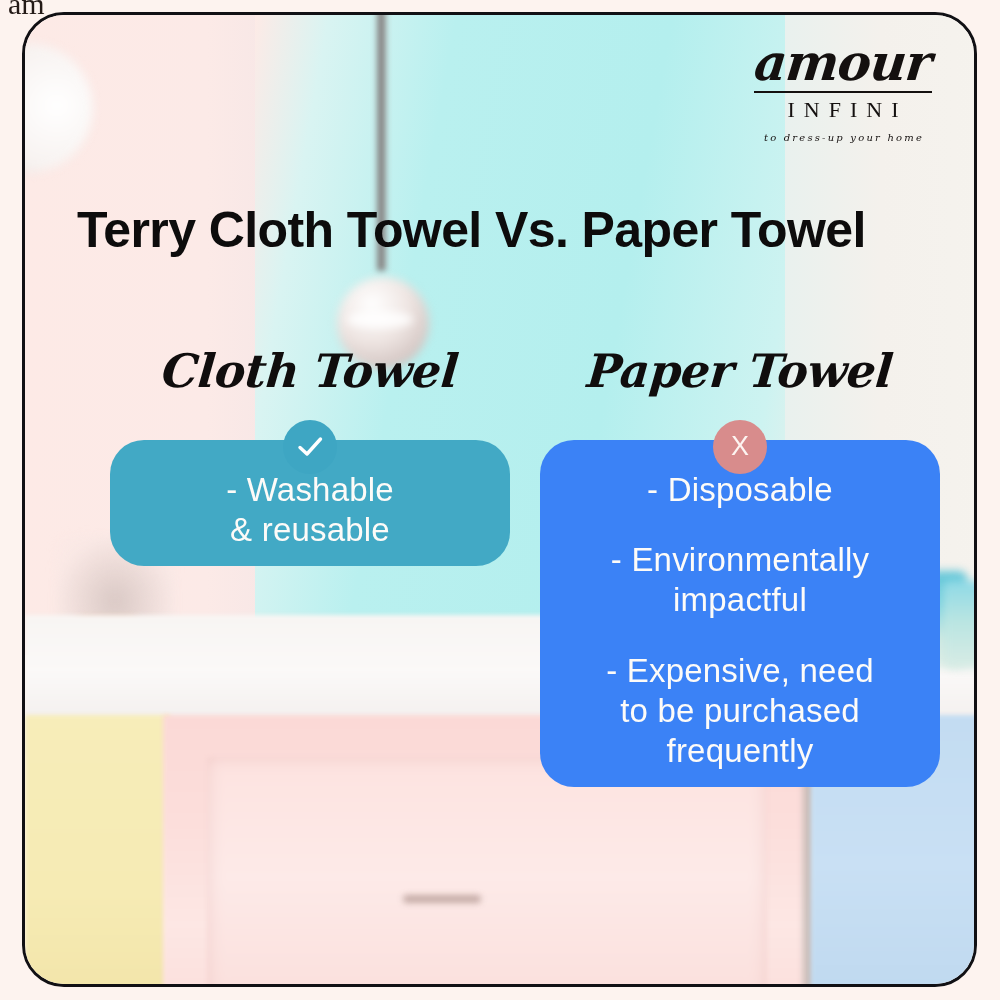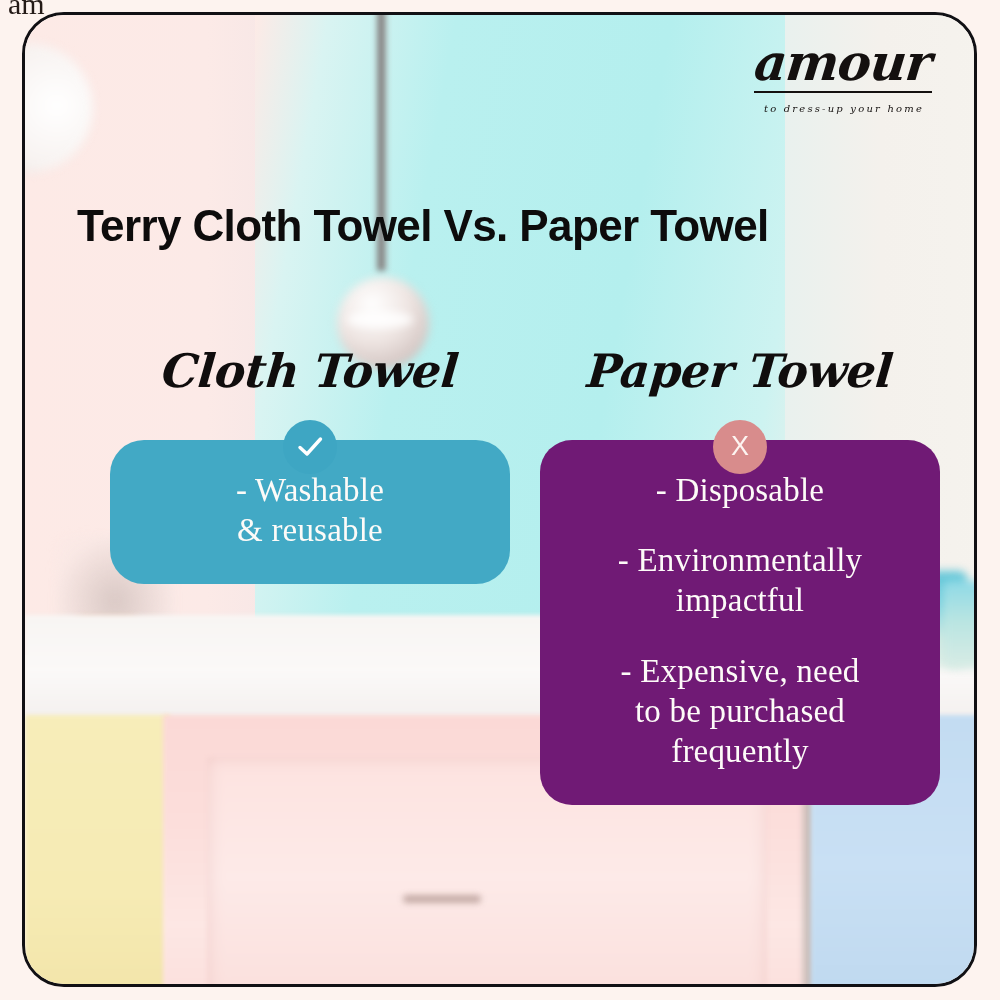--- a/index.html
+++ b/index.html
@@ -236,21 +236,21 @@
     color: #14100f;
     text-indent: 2px;
     text-align: center;
   }
 
   
   #headline {
     position: absolute;
     left: 52px;
     top: 186px;
-    font-size: 44px;
+    font-size: 50px;
     font-weight: 700;
     color: #0d0c0c;
     letter-spacing: -0.6px;
     z-index: 25;
     white-space: nowrap;
   }
 
   
   .column {
     position: absolute;
@@ -298,28 +298,27 @@
     color: #fdf4f1;
     font-family: "Liberation Sans", sans-serif;
     font-size: 27px;
     font-weight: 400;
     line-height: 1;
   }
 
   .card {
     margin-top: 42px;
     border-radius: 34px;
-    padding: 30px 22px 34px 22px;
+    padding: 30px 22px 16px 22px;
     text-align: center;
     position: relative;
     z-index: 2;
-    font-family: Liberation Serif, serif;
   }
   .card.blue { background: #42a9c5; }
-  .card.rose { background: #701a75; border-radius: 32px; }
+  .card.rose { background: #3b82f6; }
 
   .card .bullet {
     color: #fdfbf8;
     font-size: 33px;
     font-weight: 300;
     line-height: 1.22;
     margin: 0 0 26px 0;
     letter-spacing: 0.2px;
   }
   .card .bullet:last-child { margin-bottom: 0; }
@@ -352,20 +351,21 @@
     <div class="bg-cab-pink-inner"></div>
     <div class="bg-cab-handle"></div>
     <div class="bg-cab-seam"></div>
     <div class="bg-cab-blue"></div>
 
   </div>
 
   <div id="logo">
     <span class="logo-script">amour</span>
     <div class="logo-rule"></div>
+    <span class="logo-word">INFINI</span>
     <span class="logo-tag">to dress-up your home</span>
   </div>
 
   <div id="headline">Terry Cloth Towel Vs. Paper Towel</div>
 
   <div class="column" id="column-cloth">
     <div class="col-title">Cloth Towel</div>
     <div class="badge-wrap">
       <div class="badge check">
         <svg width="32" height="32" viewBox="0 0 32 32" aria-hidden="true">

